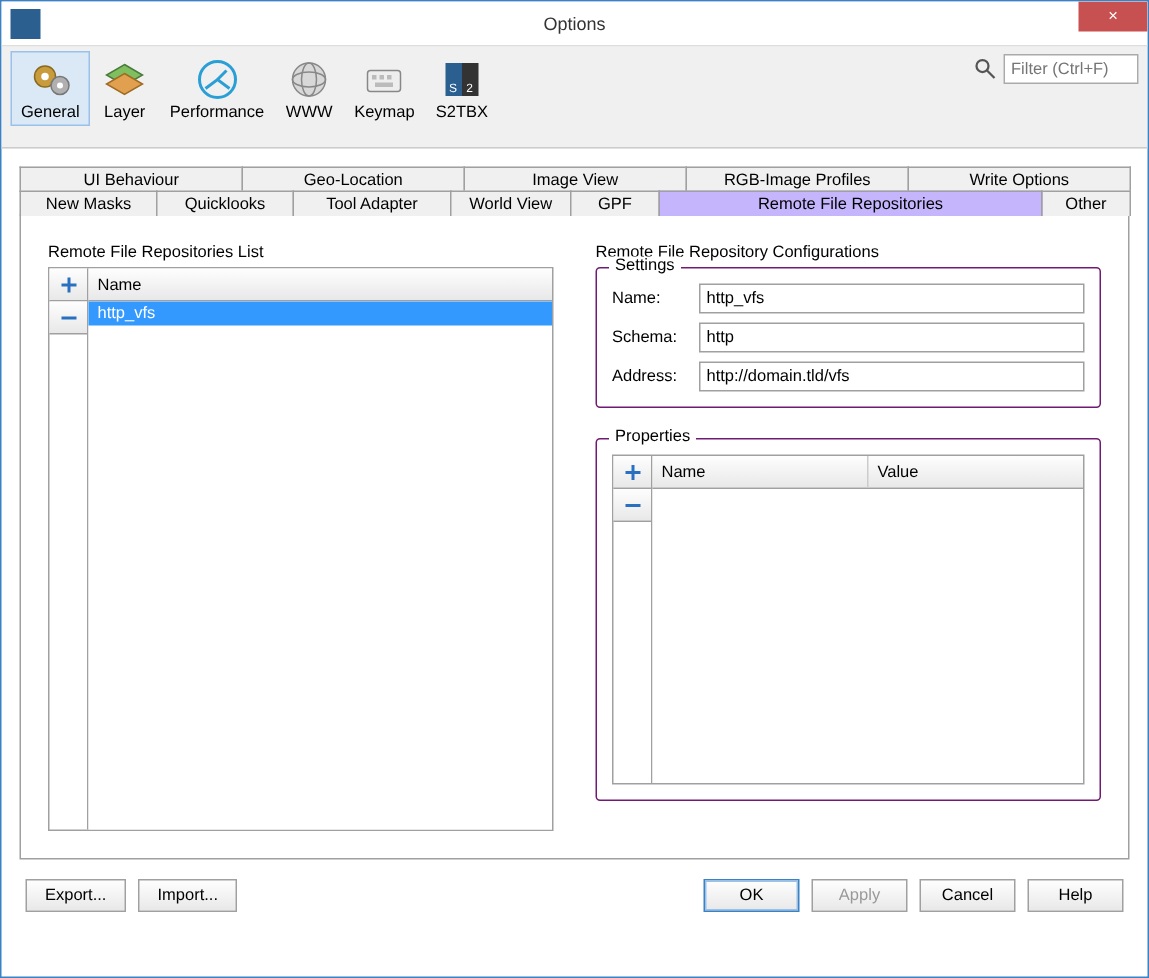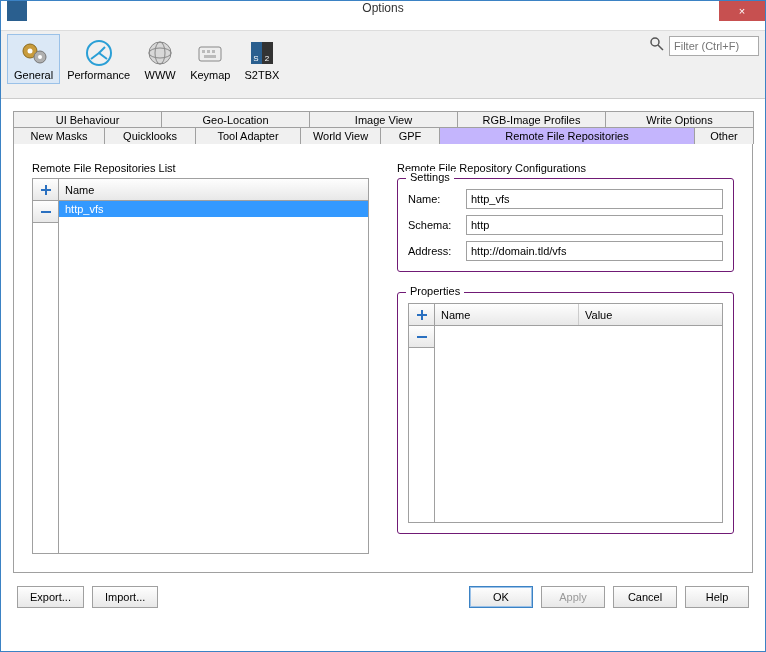--- a/index.html
+++ b/index.html
@@ -1,29 +1,29 @@
 <!DOCTYPE html>
 <html><head>
 <meta charset="utf-8">
 <style>
 * { box-sizing: border-box; margin: 0; padding: 0; }
 body { font-family: "Segoe UI", Tahoma, sans-serif; font-size: 11px; background: #fff; width: 766px; height: 652px; overflow: hidden; border: 1px solid #3b82c4; }
 
-.titlebar { height: 30px; background: #fff; border-bottom: 1px solid #ddd; display: flex; align-items: flex-start; position: relative; }
+.titlebar { height: 30px; background: #fff; border-bottom: 1px solid #ddd; display: flex; align-items: center; position: relative; }
 .titlebar .app-icon { width: 20px; height: 20px; margin-left: 6px; background: #2a5f8f; }
 .titlebar .title { position: absolute; left: 50%; transform: translateX(-50%); color: #333; font-size: 12px; }
 .titlebar .close { position: absolute; right: 0; top: 0; width: 46px; height: 20px; background: #c75050; color: #fff; text-align: center; line-height: 20px; font-size: 11px; cursor: pointer; }
 
 .toolbar { height: 68px; background: #f0f0f0; border-bottom: 1px solid #ccc; display: flex; align-items: flex-start; padding: 3px 6px; }
 .tool { display: flex; flex-direction: column; align-items: center; padding: 2px 6px; cursor: pointer; border: 1px solid transparent; }
 .tool.sel { background: #dbe8f6; border: 1px solid #9ac1e8; }
 .tool .ic { width: 32px; height: 32px; display: flex; align-items: center; justify-content: center; }
 .tool .lbl { font-size: 11px; color: #000; }
 .toolbar .spacer { flex: 1; }
-.search-area { display: flex; margin-top: 2px; }
+.search-area { display: flex; align-items: center; margin-top: 2px; }
 .search-area input { width: 90px; height: 20px; border: 1px solid #aaa; padding: 0 4px; font-size: 11px; margin-left: 4px; }
 
 .content { padding: 12px 12px 0 12px; }
 
 .tabrow { display: flex; }
 .tab { border: 1px solid #a0a0a0; border-bottom: none; background: #f0f0f0; padding: 2px 0; text-align: center; cursor: pointer; font-size: 11px; position: relative; margin-right: -1px; }
 .tab.active { background: #c4b5fd; z-index: 2; }
 .r1 .tab { flex: 1; }
 .r2 { margin-top: -1px; }
 .r2 .tab { }
@@ -74,20 +74,29 @@
   <div class="tool sel">
     <span class="ic">
         <svg width="28" height="28">
           <circle cx="10" cy="12" r="7" fill="#c89b3c" stroke="#8a6a1f"></circle>
           <circle cx="10" cy="12" r="2.5" fill="#fff"></circle>
           <circle cx="20" cy="18" r="6" fill="#b0b0b0" stroke="#777"></circle>
           <circle cx="20" cy="18" r="2" fill="#fff"></circle>
         </svg>
       </span>
     <span class="lbl">General</span>
+  </div>
+  <div class="tool">
+    <span class="ic">
+        <svg width="28" height="28">
+          <polygon points="14,4 26,11 14,18 2,11" fill="#7fbf5f" stroke="#4a7a3a"></polygon>
+          <polygon points="14,10 26,17 14,24 2,17" fill="#e0a050" stroke="#a06a20"></polygon>
+        </svg>
+      </span>
+    <span class="lbl">Layer</span>
   </div>
   <div class="tool">
     <span class="ic">
         <svg width="28" height="28">
           <circle cx="14" cy="14" r="12" fill="none" stroke="#2a9fd6" stroke-width="2"></circle>
           <path d="M6 20 L14 14 L22 20" fill="none" stroke="#2a9fd6" stroke-width="2"></path>
           <line x1="14" y1="14" x2="20" y2="8" stroke="#2a9fd6" stroke-width="2"></line>
         </svg>
       </span>
     <span class="lbl">Performance</span>

